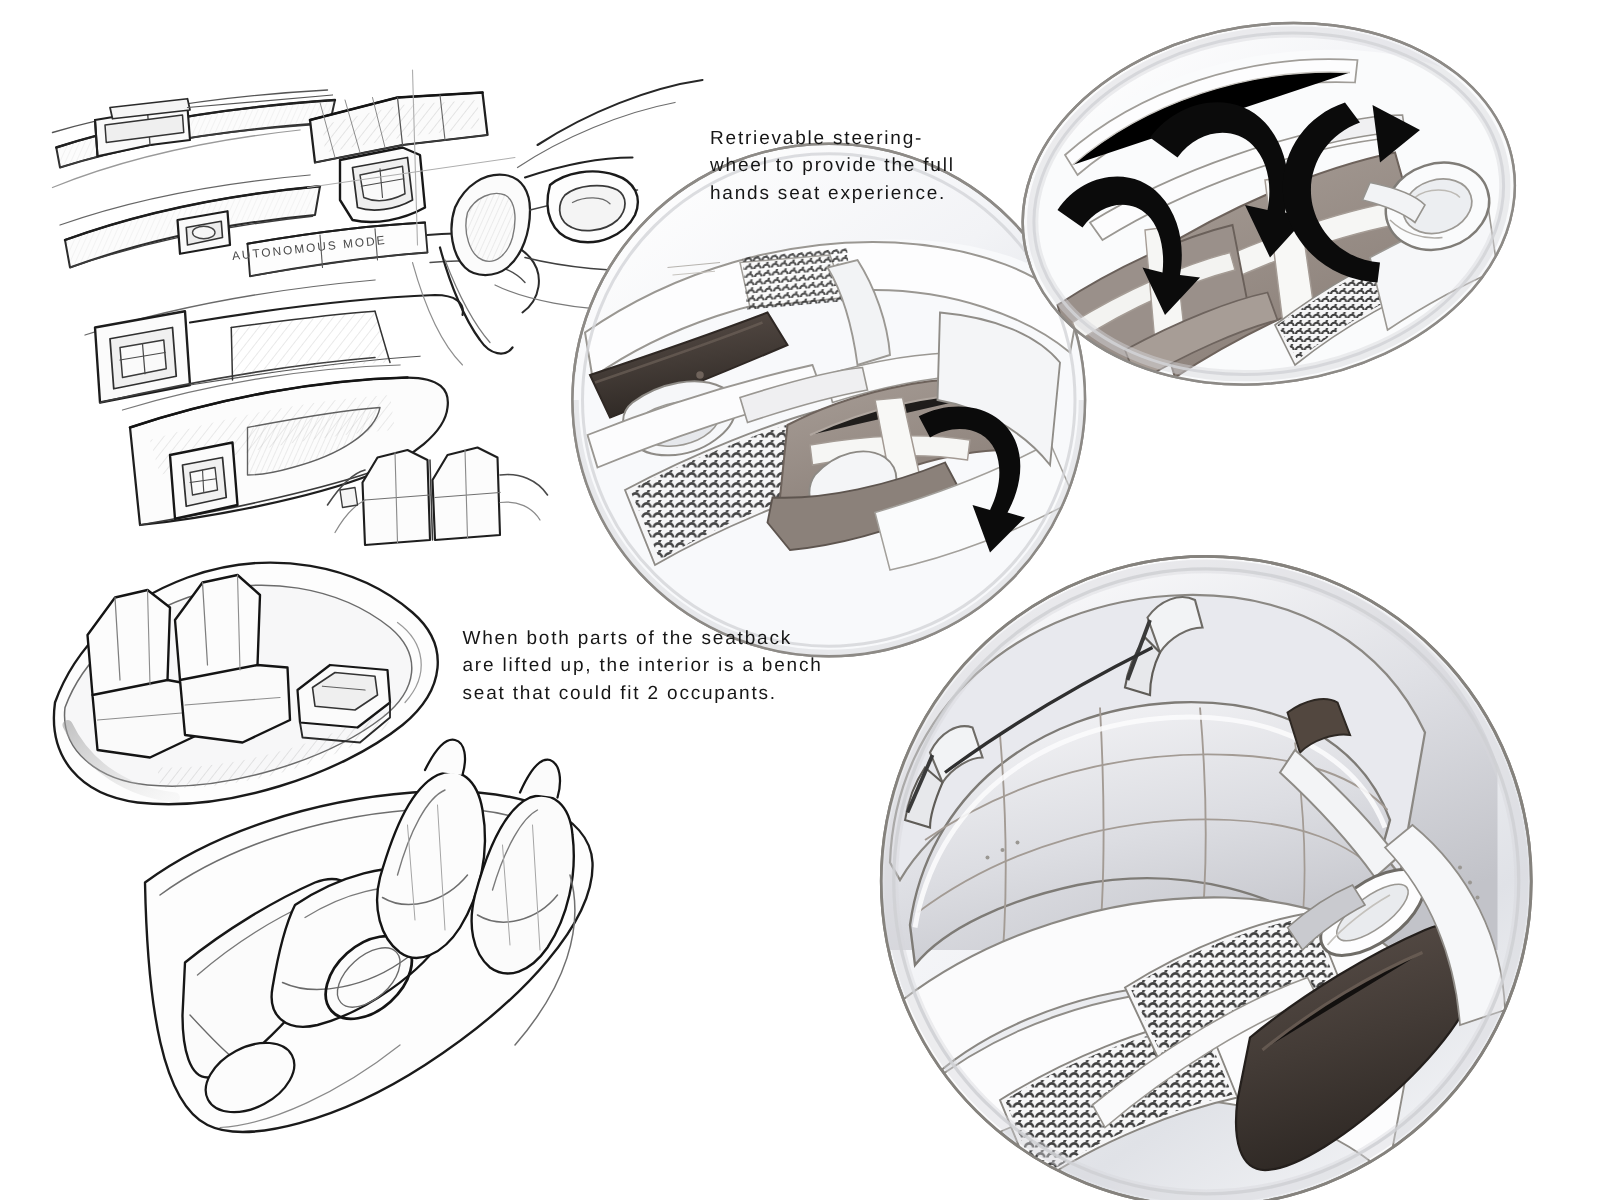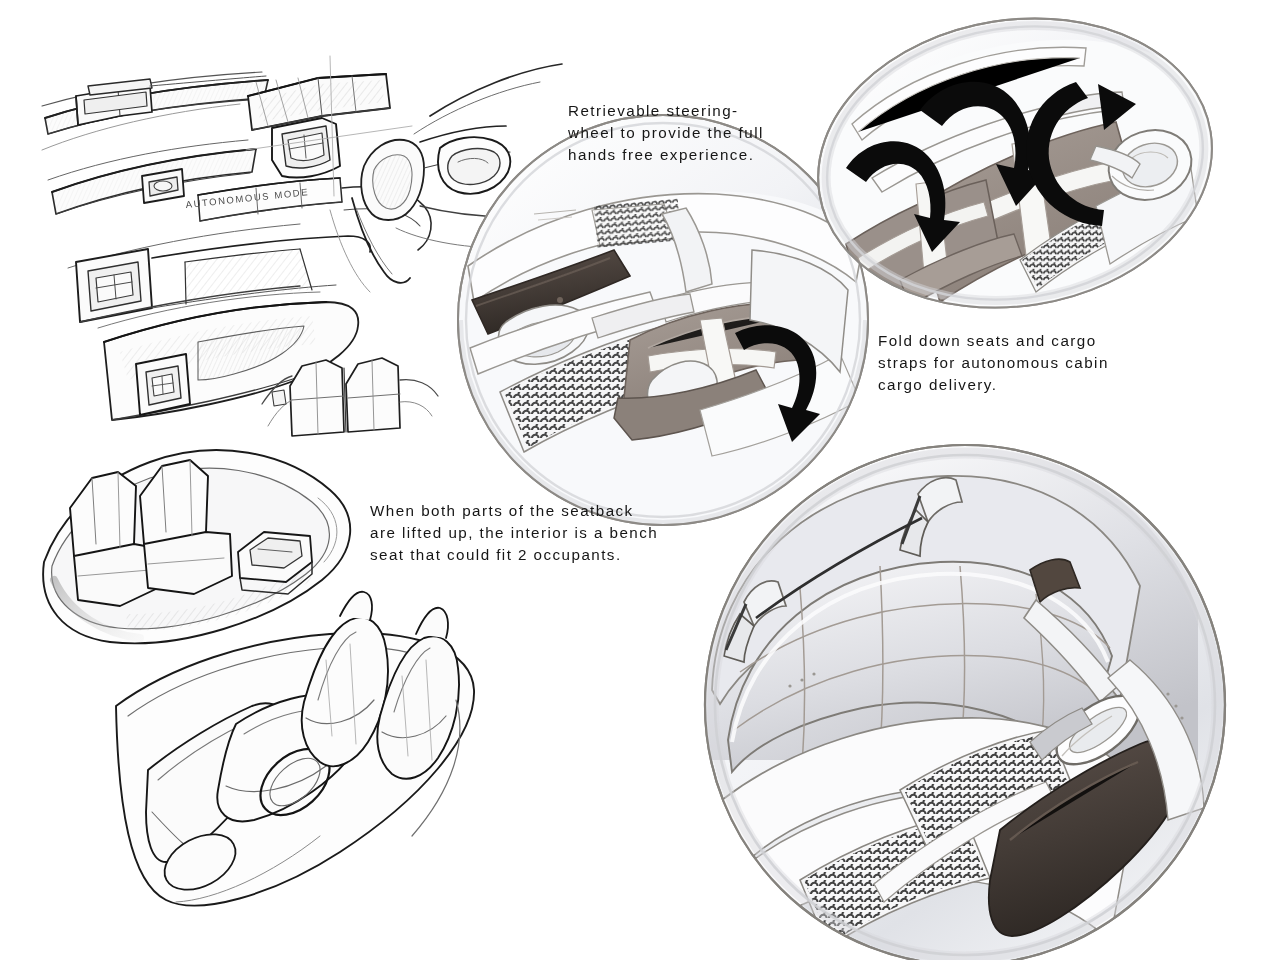--- a/index.html
+++ b/index.html
@@ -536,23 +536,20 @@
 
         <circle cx="965" cy="705" r="252" fill="none" stroke="#d6d7db" stroke-width="11" opacity="0.42"></circle>
       </g>
       <circle cx="965" cy="705" r="260" fill="none" stroke="#85827d" stroke-width="2.2"></circle>
       <circle cx="965" cy="705" r="250" fill="none" stroke="#cfd0d4" stroke-width="2.6" opacity="0.85"></circle>
     </g>
   </svg>
 
   <div class="caption" id="cap-steering">Retrievable steering-
 wheel to provide the full
-hands free experience.</div>
-
-  <div class="caption" id="cap-cargo">Fold down seats and cargo
-straps for autonomous cabin
-cargo delivery.</div>
+hands seat experience.</div>
+
 
   <div class="caption" id="cap-bench">When both parts of the seatback
 are lifted up, the interior is a bench
 seat that could fit 2 occupants.</div>
 
 </div>
 
 </body></html>

